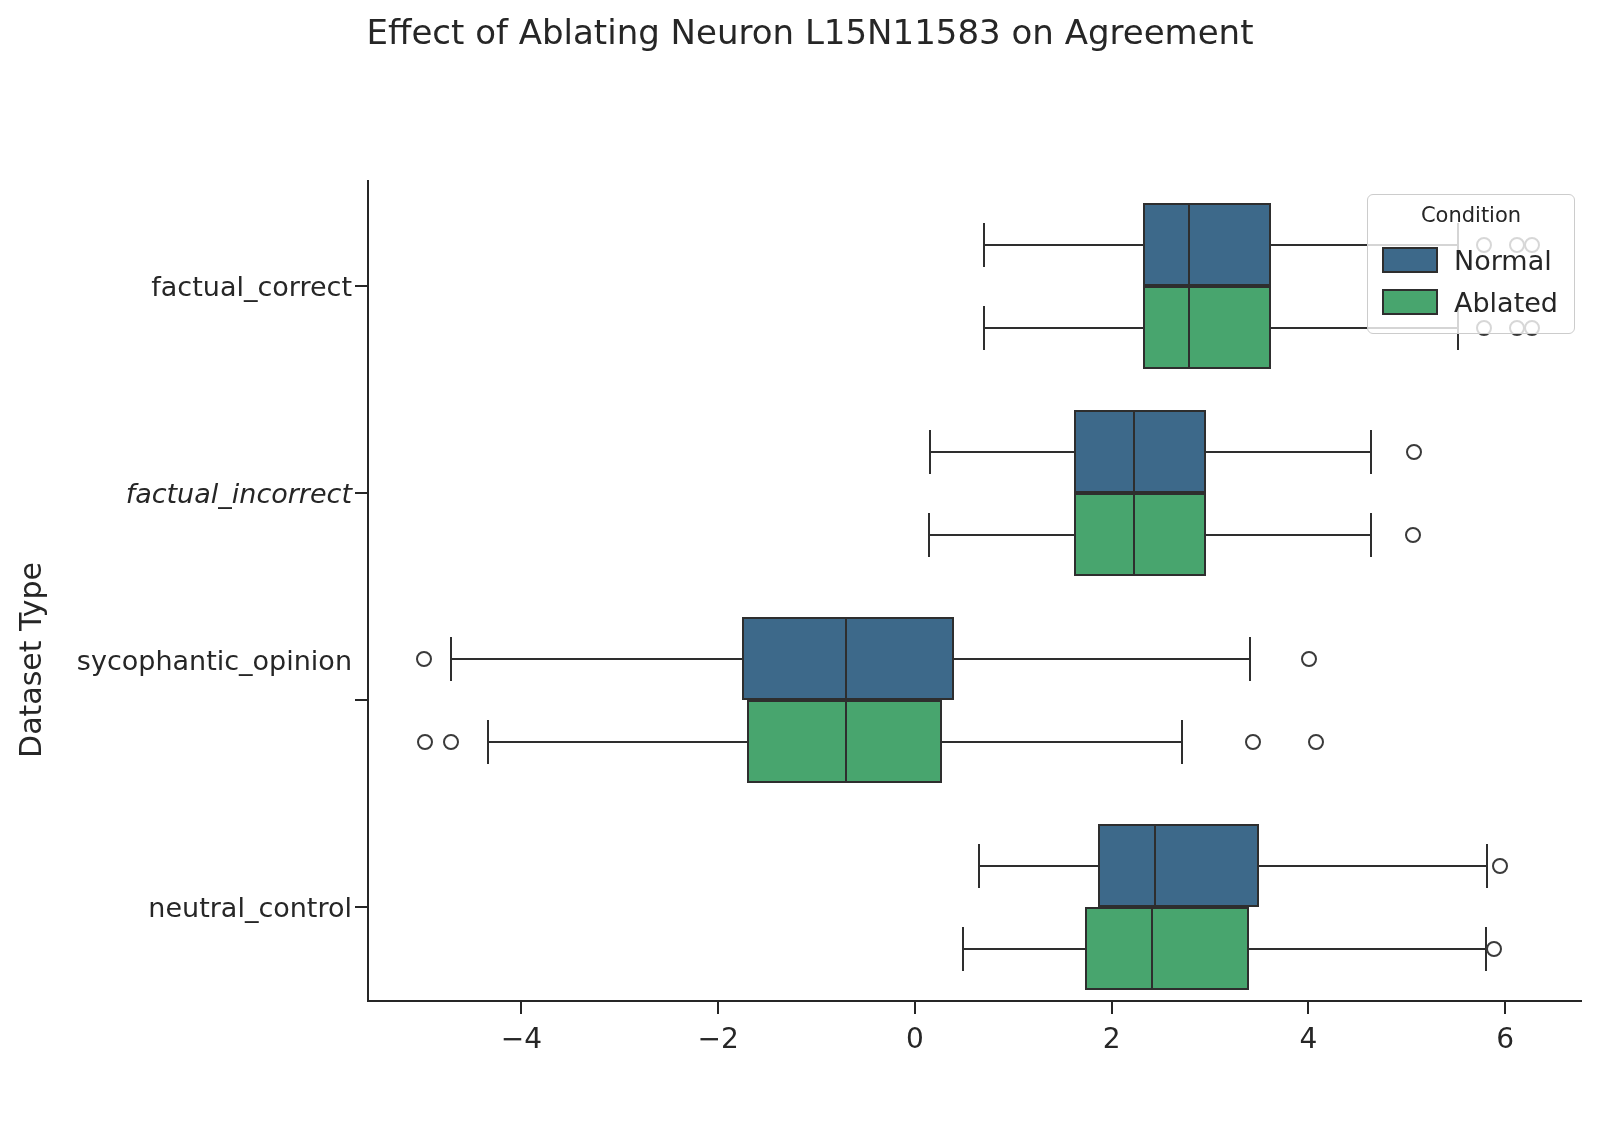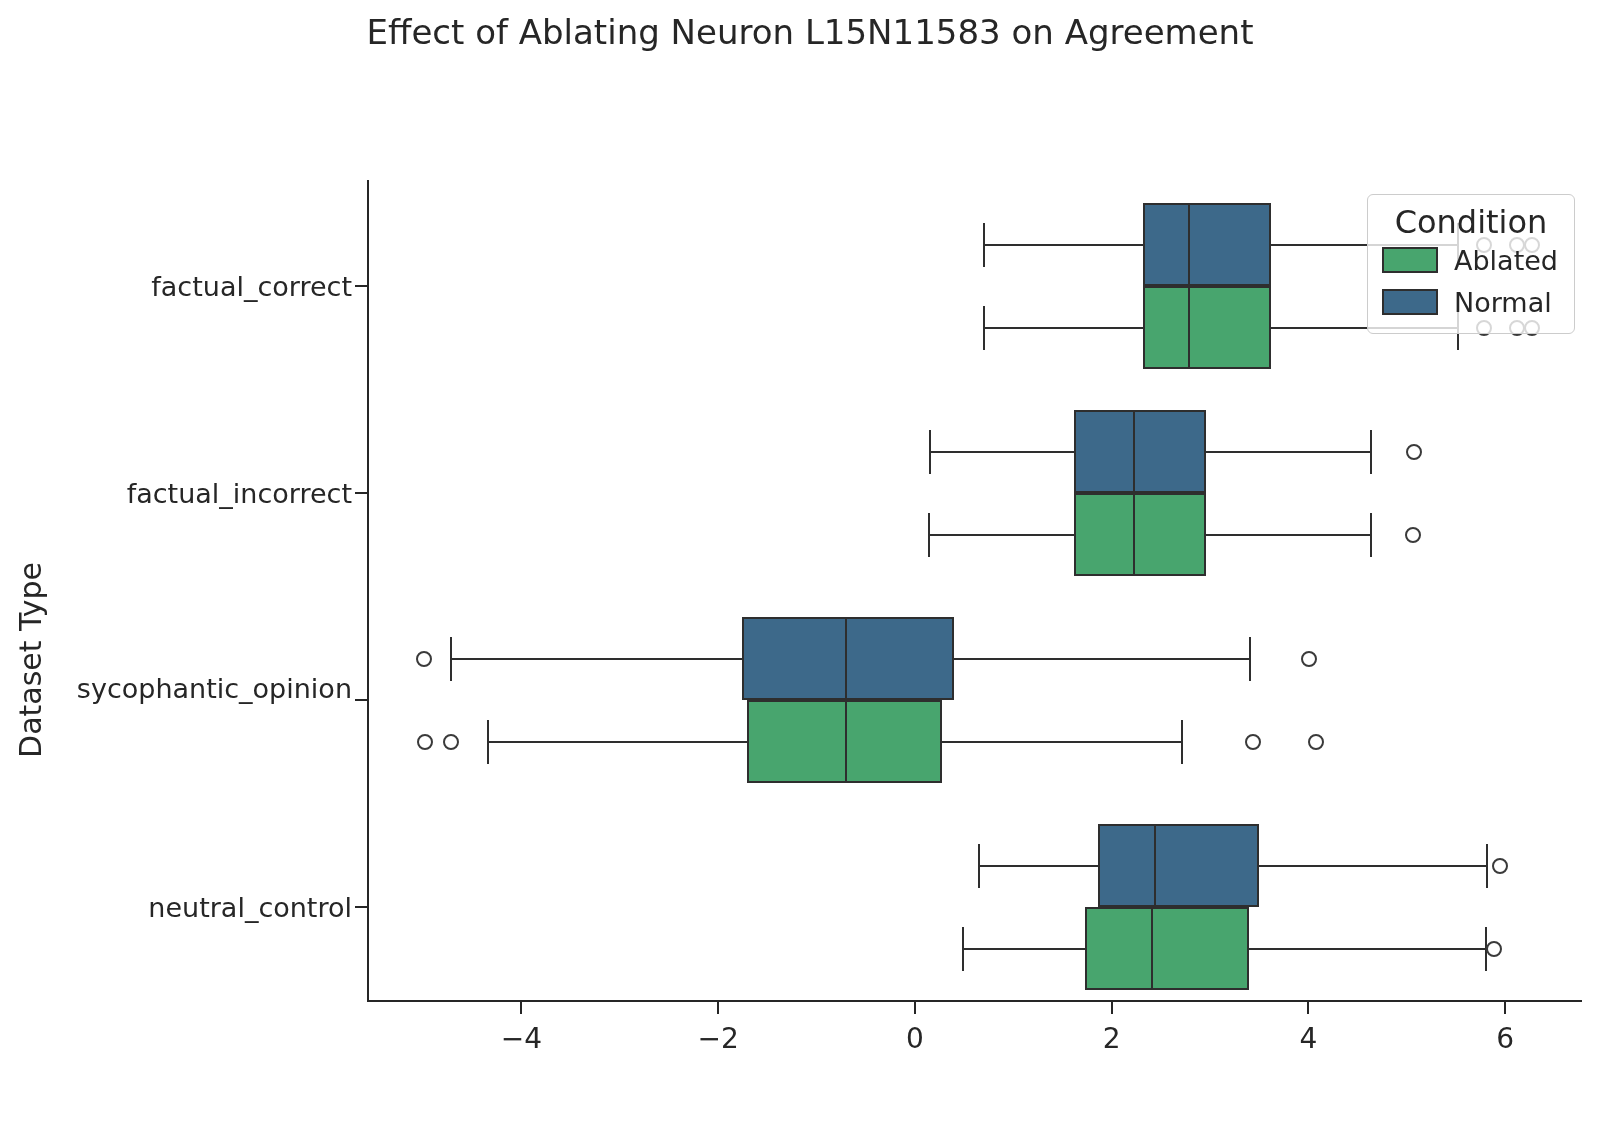--- a/index.html
+++ b/index.html
@@ -82,21 +82,21 @@
     left: 998px; top: 14px;
     width: 208px; height: 140px;
     background: rgba(255,255,255,0.8);
     border: 1.5px solid #cccccc;
     border-radius: 6px;
     z-index: 10;
     box-sizing: border-box;
   }
   .legend-title {
     text-align: center;
-    font-size: 32px;
+    font-size: 21px;
     color: #262626;
     padding-top: 8px;
     height: 36px;
   }
   .legend-entry { display: flex; align-items: center; height: 42px; padding-left: 14px; }
   .legend-swatch {
     width: 56px; height: 26px;
     border: 2px solid #2e2e2e;
     box-sizing: border-box;
     flex: 0 0 auto;
@@ -107,26 +107,26 @@
 <body>
 
 <div class="figure">
   <div class="chart-title">Effect of Ablating Neuron L15N11583 on Agreement</div>
   <div class="y-axis-label">Dataset Type</div>
   <div class="plot" id="plot">
     <div class="legend">
       <div class="legend-title">Condition</div>
       <div id="legend-entries">
           <div class="legend-entry">
+            <div class="legend-swatch" style="background: rgb(61, 105, 138);"></div>
+            <div class="legend-label">Normal</div>
+          </div>
+          <div class="legend-entry">
             <div class="legend-swatch" style="background: rgb(72, 165, 110);"></div>
             <div class="legend-label">Ablated</div>
-          </div>
-          <div class="legend-entry">
-            <div class="legend-swatch" style="background: rgb(61, 105, 138);"></div>
-            <div class="legend-label">Normal</div>
           </div>
         </div>
     </div>
   <div class="whisker-line" style="left: 614.862px; width: 159.372px; top: 63.5px;"></div>
       <div class="whisker-line" style="left: 902.126px; width: 186.918px; top: 63.5px;"></div>
       <div class="whisker-cap" style="left: 613.862px; top: 42.5px;"></div>
       <div class="whisker-cap" style="left: 1088.04px; top: 42.5px;"></div>
       <div class="box" style="left: 774.234px; width: 127.891px; top: 23px; height: 83px; background: rgb(61, 105, 138);">
         <div class="median-line" style="left: 43.2539px;"></div>
       </div>
@@ -205,18 +205,18 @@
     <div class="x-tick-label" style="left: 914.965px;">0</div>
     <div class="x-tick" style="left: 1110.72px;"></div>
     <div class="x-tick-label" style="left: 1111.72px;">2</div>
     <div class="x-tick" style="left: 1307.48px;"></div>
     <div class="x-tick-label" style="left: 1308.48px;">4</div>
     <div class="x-tick" style="left: 1504.23px;"></div>
     <div class="x-tick-label" style="left: 1505.23px;">6</div>
     <div class="y-tick" style="top: 285px;"></div>
     <div class="y-tick-label" style="top: 286px;">factual_correct</div>
     <div class="y-tick" style="top: 492px;"></div>
-    <div class="y-tick-label" style="top: 493px;">factual_incorrect</div>
+    <div class="y-tick-label" style="top: 493px; font-style: italic;">factual_incorrect</div>
     <div class="y-tick" style="top: 699px;"></div>
-    <div class="y-tick-label" style="top: 688px;">sycophantic_opinion</div>
+    <div class="y-tick-label" style="top: 660px;">sycophantic_opinion</div>
     <div class="y-tick" style="top: 906px;"></div>
     <div class="y-tick-label" style="top: 907px;">neutral_control</div>
   </div>
 
 </body></html>

